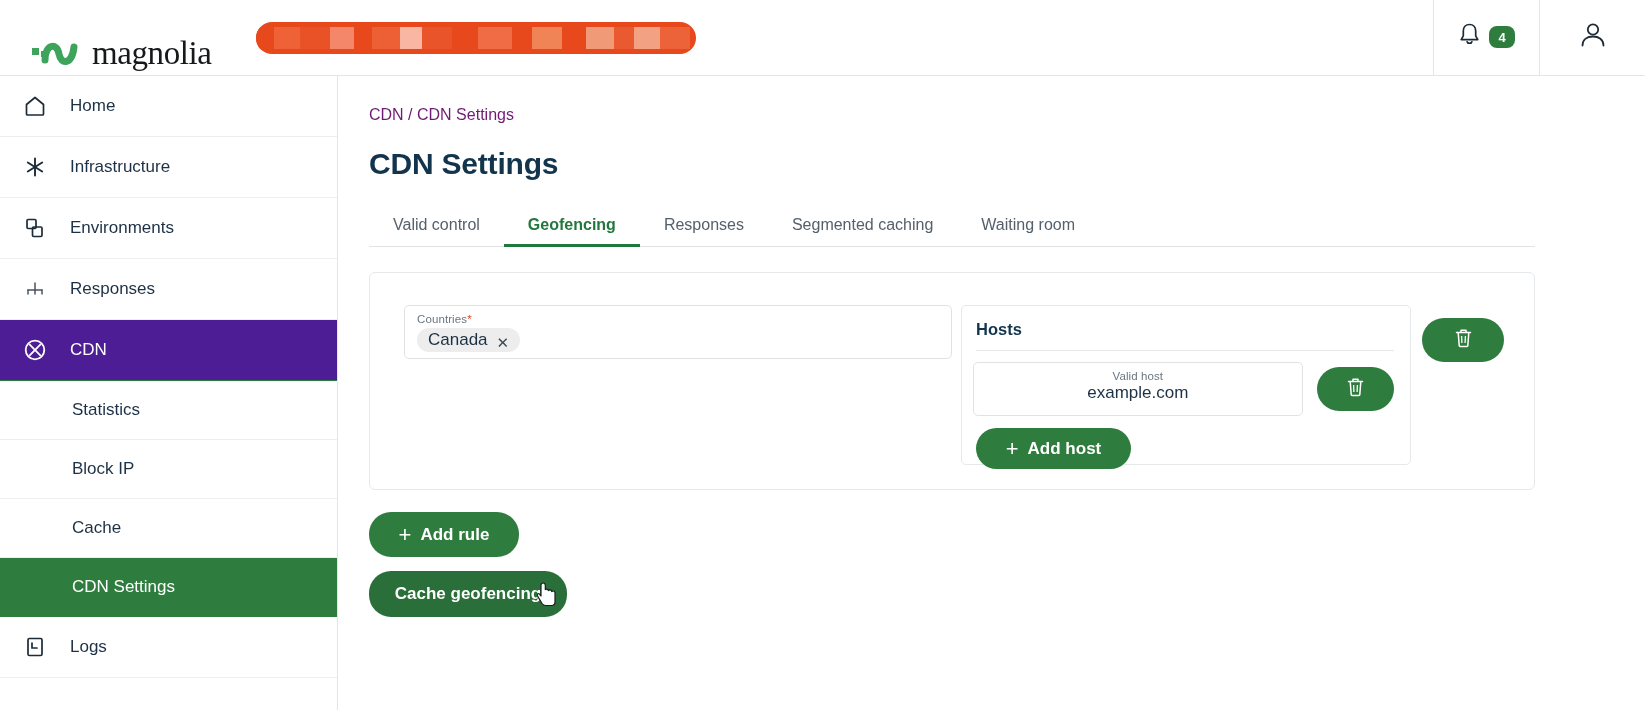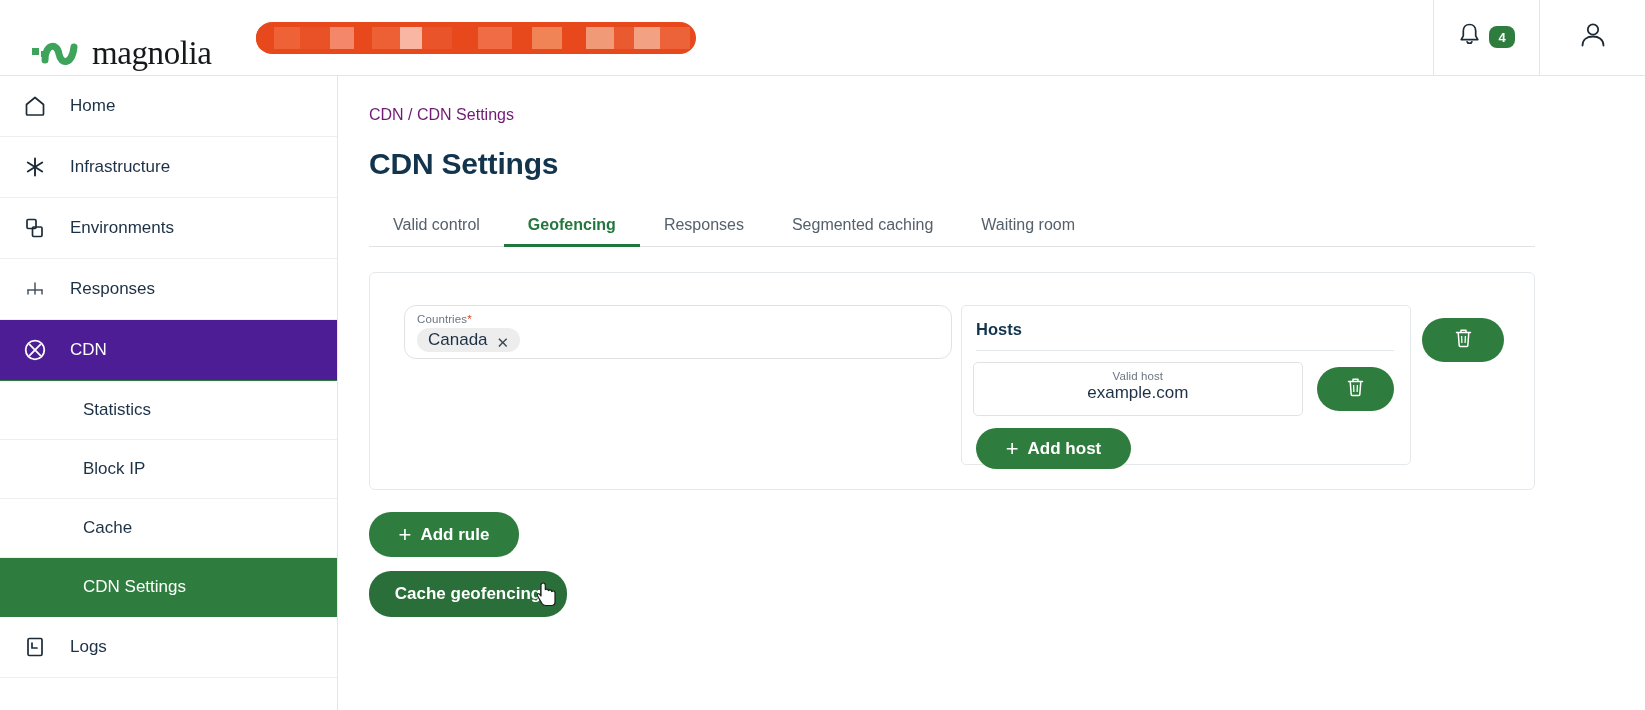--- a/index.html
+++ b/index.html
@@ -74,21 +74,21 @@
     border-bottom: 1px solid #eceff1;
     cursor: pointer; position: relative;
   }
   .nav-item .ic {
     width: 70px; display: flex; align-items: center; justify-content: center;
     flex: none;
   }
   .nav-item .lbl { font-size: 17px; color: #1d3146; }
   .nav-item.active { background: #4c1d95; border-bottom-color: #2e7d3e; }
   .nav-item.active .lbl { color: #ffffff; }
-  .nav-sub { height: 59px; border-bottom: 1px solid #eceff1; padding-left: 11px; }
+  .nav-sub { height: 59px; border-bottom: 1px solid #eceff1; }
   .nav-sub .lbl { margin-left: 72px; font-size: 17px; color: #1d3146; }
   .nav-sub.active { background: #2e7d3e; border-bottom-color: #2e7d3e; }
   .nav-sub.active .lbl { color: #ffffff; }
 
   
   .main {
     position: absolute; top: 76px; left: 338px;
     width: 1307px; height: 634px;
     background: #ffffff;
     padding: 30px 0 0 31px;
@@ -120,21 +120,21 @@
 
   .rule-card {
     margin-top: 25px;
     width: 1166px; height: 218px;
     border: 1px solid #e6e9eb; border-radius: 6px;
     background: #fff; position: relative;
   }
   .countries-field {
     position: absolute; left: 34px; top: 32px;
     width: 548px; height: 54px;
-    border: 1px solid #e0e3e6; border-radius: 12px;
+    border: 1px solid #e0e3e6; border-radius: 5px;
     background: #fff; padding: 7px 12px 0 12px;
     cursor: text;
   }
   .field-label { font-size: 11.5px; color: #6b7680; letter-spacing: .1px; }
   .req { color: #d9492b; }
   .chip {
     display: inline-flex; align-items: flex-end; gap: 9px;
     background: #ededed; border-radius: 14px;
     padding: 2px 11px; margin-top: 3px;
     font-size: 17px; color: #1d3146;

